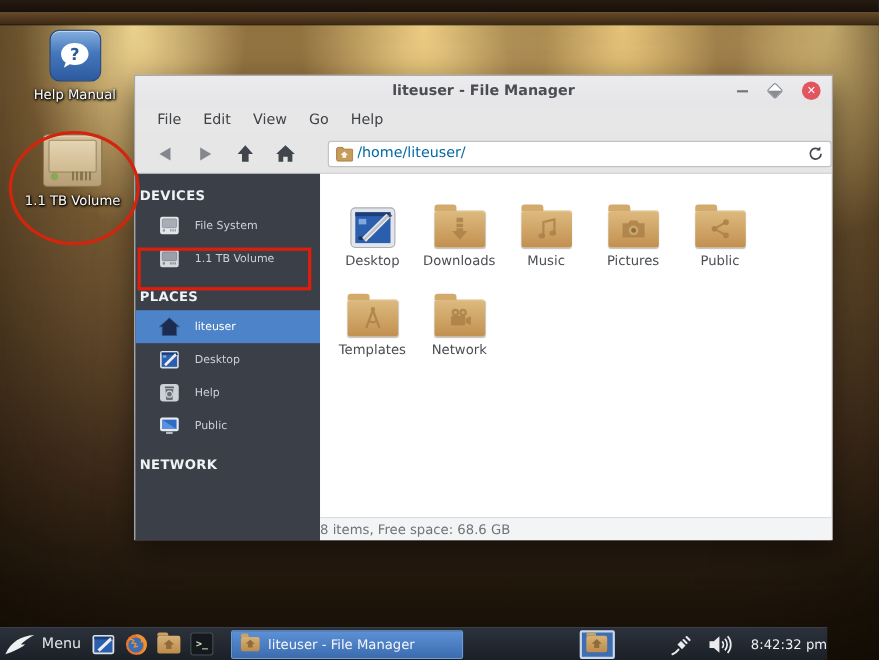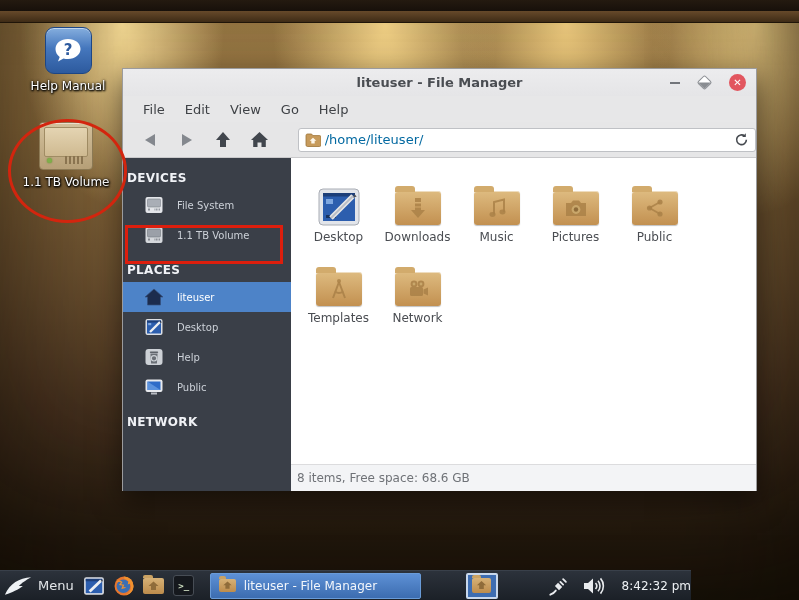--- a/index.html
+++ b/index.html
@@ -76,25 +76,25 @@
   .files{flex:1;padding:20px 0 0 8px;display:flex;flex-wrap:wrap;align-content:flex-start;}
   .fcell{width:79px;height:81px;display:flex;flex-direction:column;align-items:center;}
   .fico{height:48px;display:flex;align-items:flex-end;justify-content:center;}
   .flabel{margin-top:4px;font-size:12px;color:#4a4d52;}
   .folder{position:relative;width:46px;height:34px;border-radius:3px;
     background:linear-gradient(180deg,#debb80,#c29050);
     box-shadow:inset 0 1px 0 rgba(255,255,255,.5),0 1px 1px rgba(0,0,0,.25);margin-bottom:1px;}
   .folder::before{content:"";position:absolute;top:-5px;left:0;width:20px;height:6px;
     border-radius:3px 3px 0 0;background:#d2ab6c;}
   .folder svg{position:absolute;inset:0;margin:auto;}
-  .statusbar{height:27px;background:#f3f4f6;border-top:1px solid #dcdcde;display:flex;
-    align-items:center;padding-left:6px;box-sizing:border-box;font-size:12px;color:#6f7277;margin-top:27px;}
+  .statusbar{height:21px;background:#f3f4f6;border-top:1px solid #dcdcde;display:flex;
+    align-items:center;box-sizing:border-box;font-size:12px;color:#6f7277;margin-top:27px;}
 
   
-  #taskbar{position:absolute;left:0;bottom:0;width:691px;height:30px;z-index:30;
+  #taskbar{position:absolute;left:0;bottom:0;width:752px;height:30px;z-index:30;
     background:linear-gradient(180deg,#2c323b,#1b2027);border-top:1px solid #39404a;
     display:flex;align-items:center;box-sizing:border-box;}
   .tb-menu{display:flex;align-items:center;gap:6px;padding:0 8px 0 4px;height:30px;}
   .tb-menu span{font-size:13px;color:#e4e7ea;}
   .tb-launcher{width:24px;height:24px;margin-right:6px;display:flex;align-items:center;justify-content:center;}
   .term-art{width:21px;height:21px;border-radius:3px;background:#15181d;border:1px solid #474d55;
     display:flex;align-items:center;justify-content:center;box-sizing:border-box;
     font-family:"DejaVu Sans Mono",monospace;font-size:9px;color:#cfe0c2;font-weight:bold;}
   .tb-task{margin-left:8px;width:211px;height:26px;border-radius:2px;border:1px solid #699bd8;
     background:linear-gradient(180deg,#5d90d5,#3c6cb0);display:flex;align-items:center;gap:8px;

